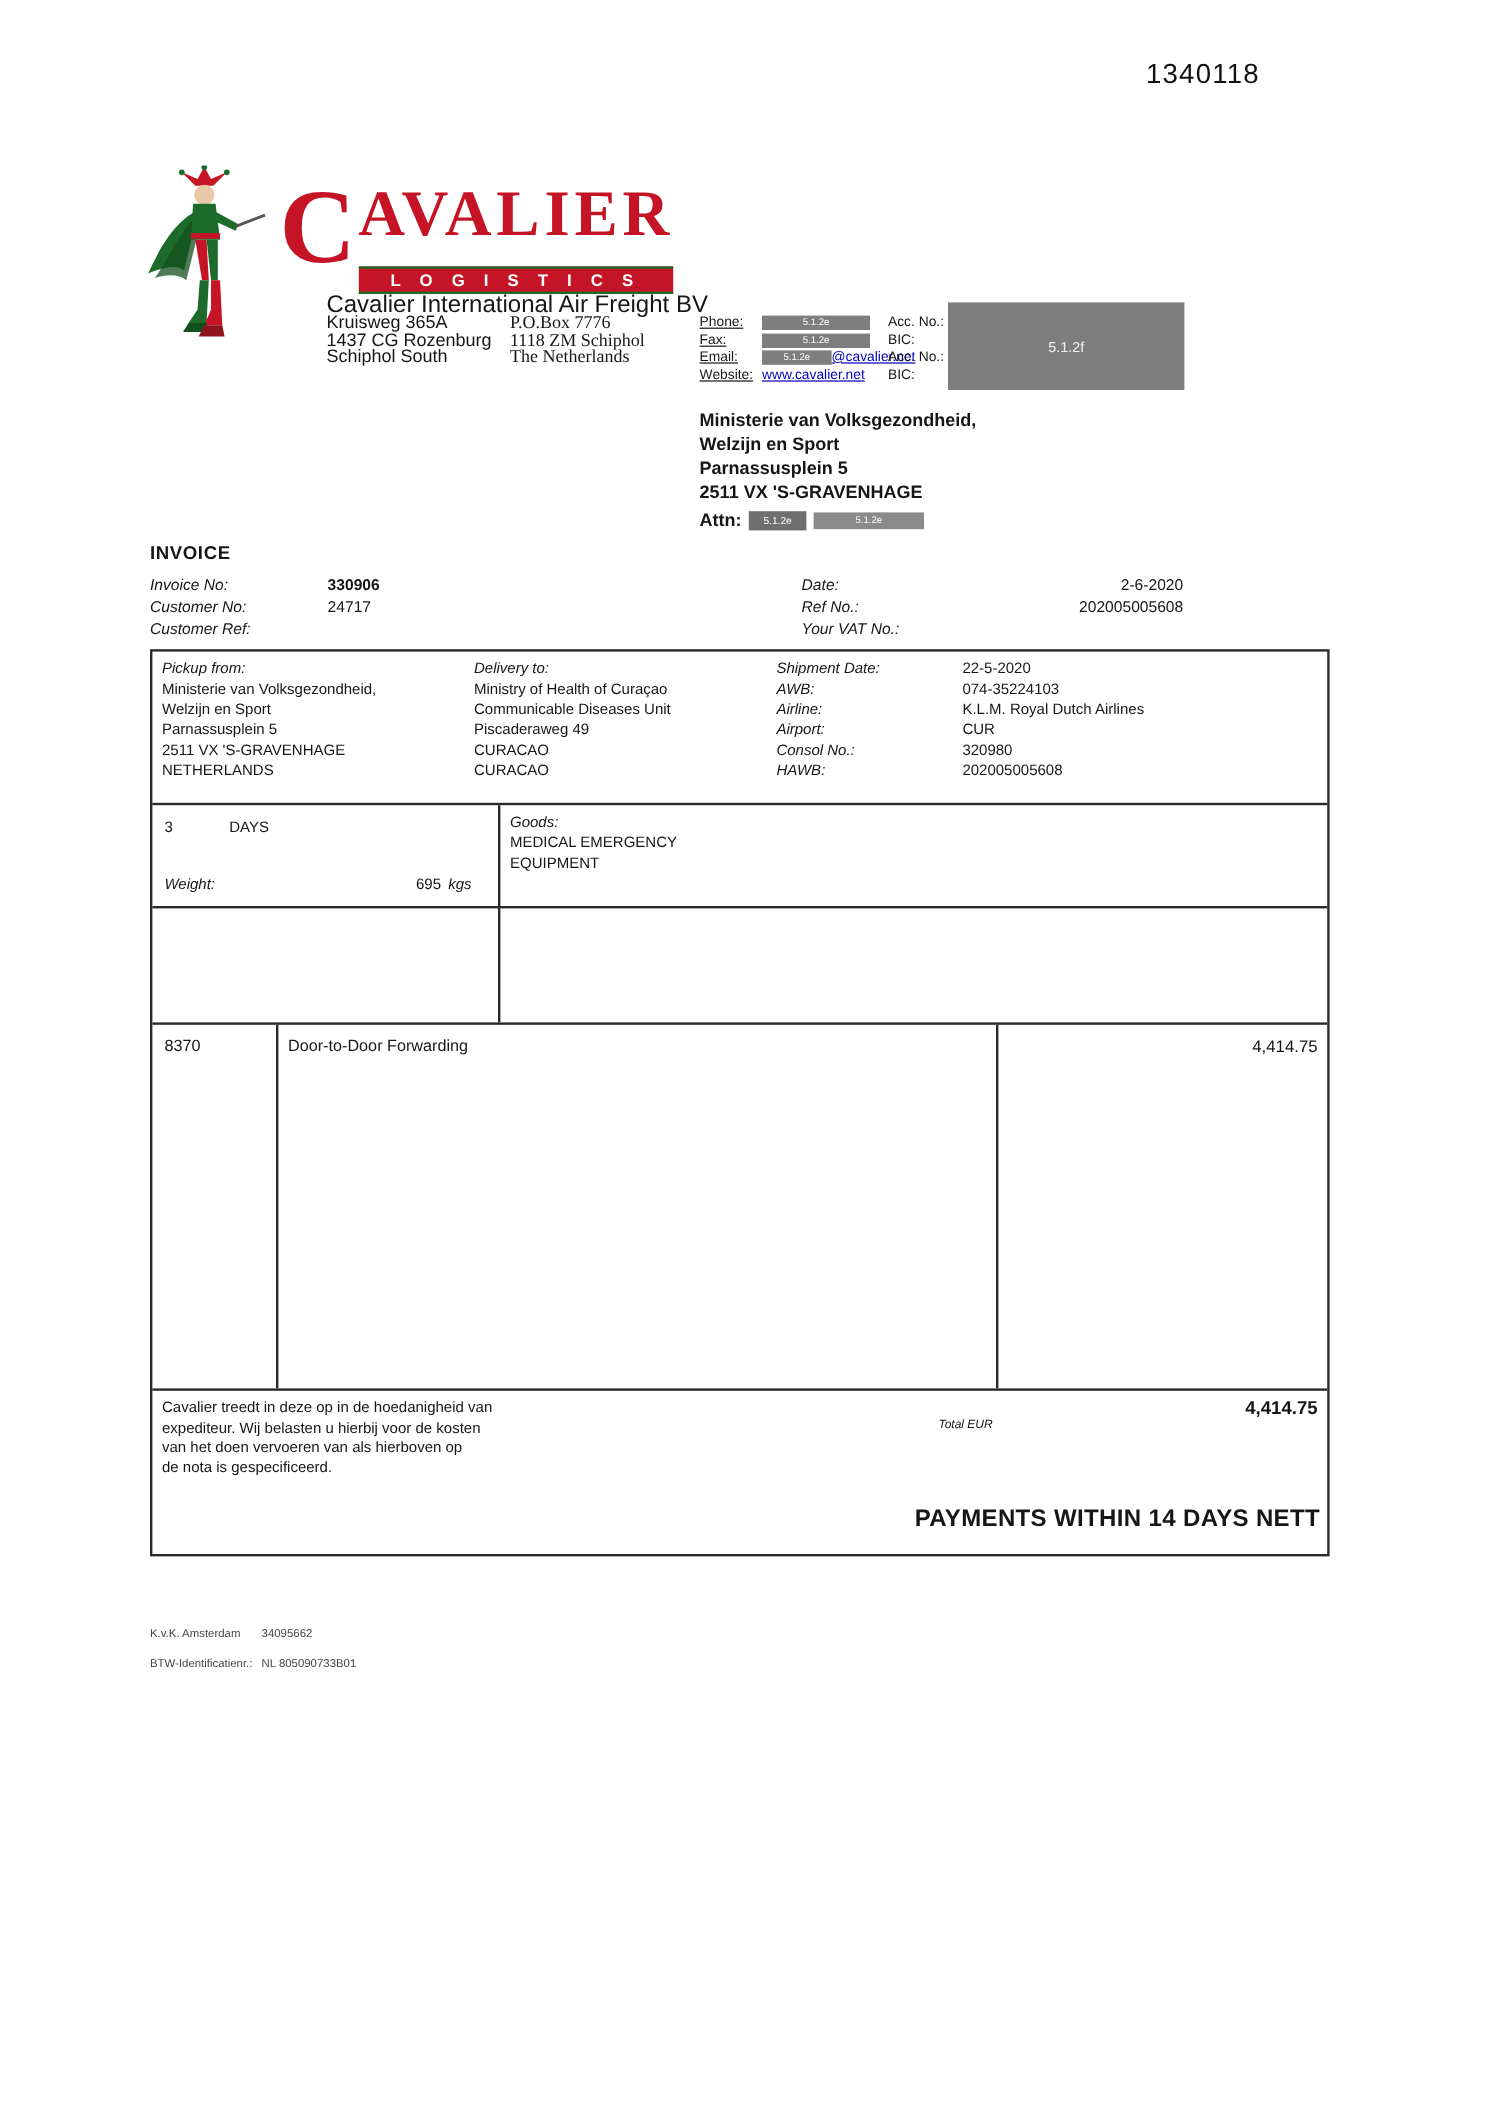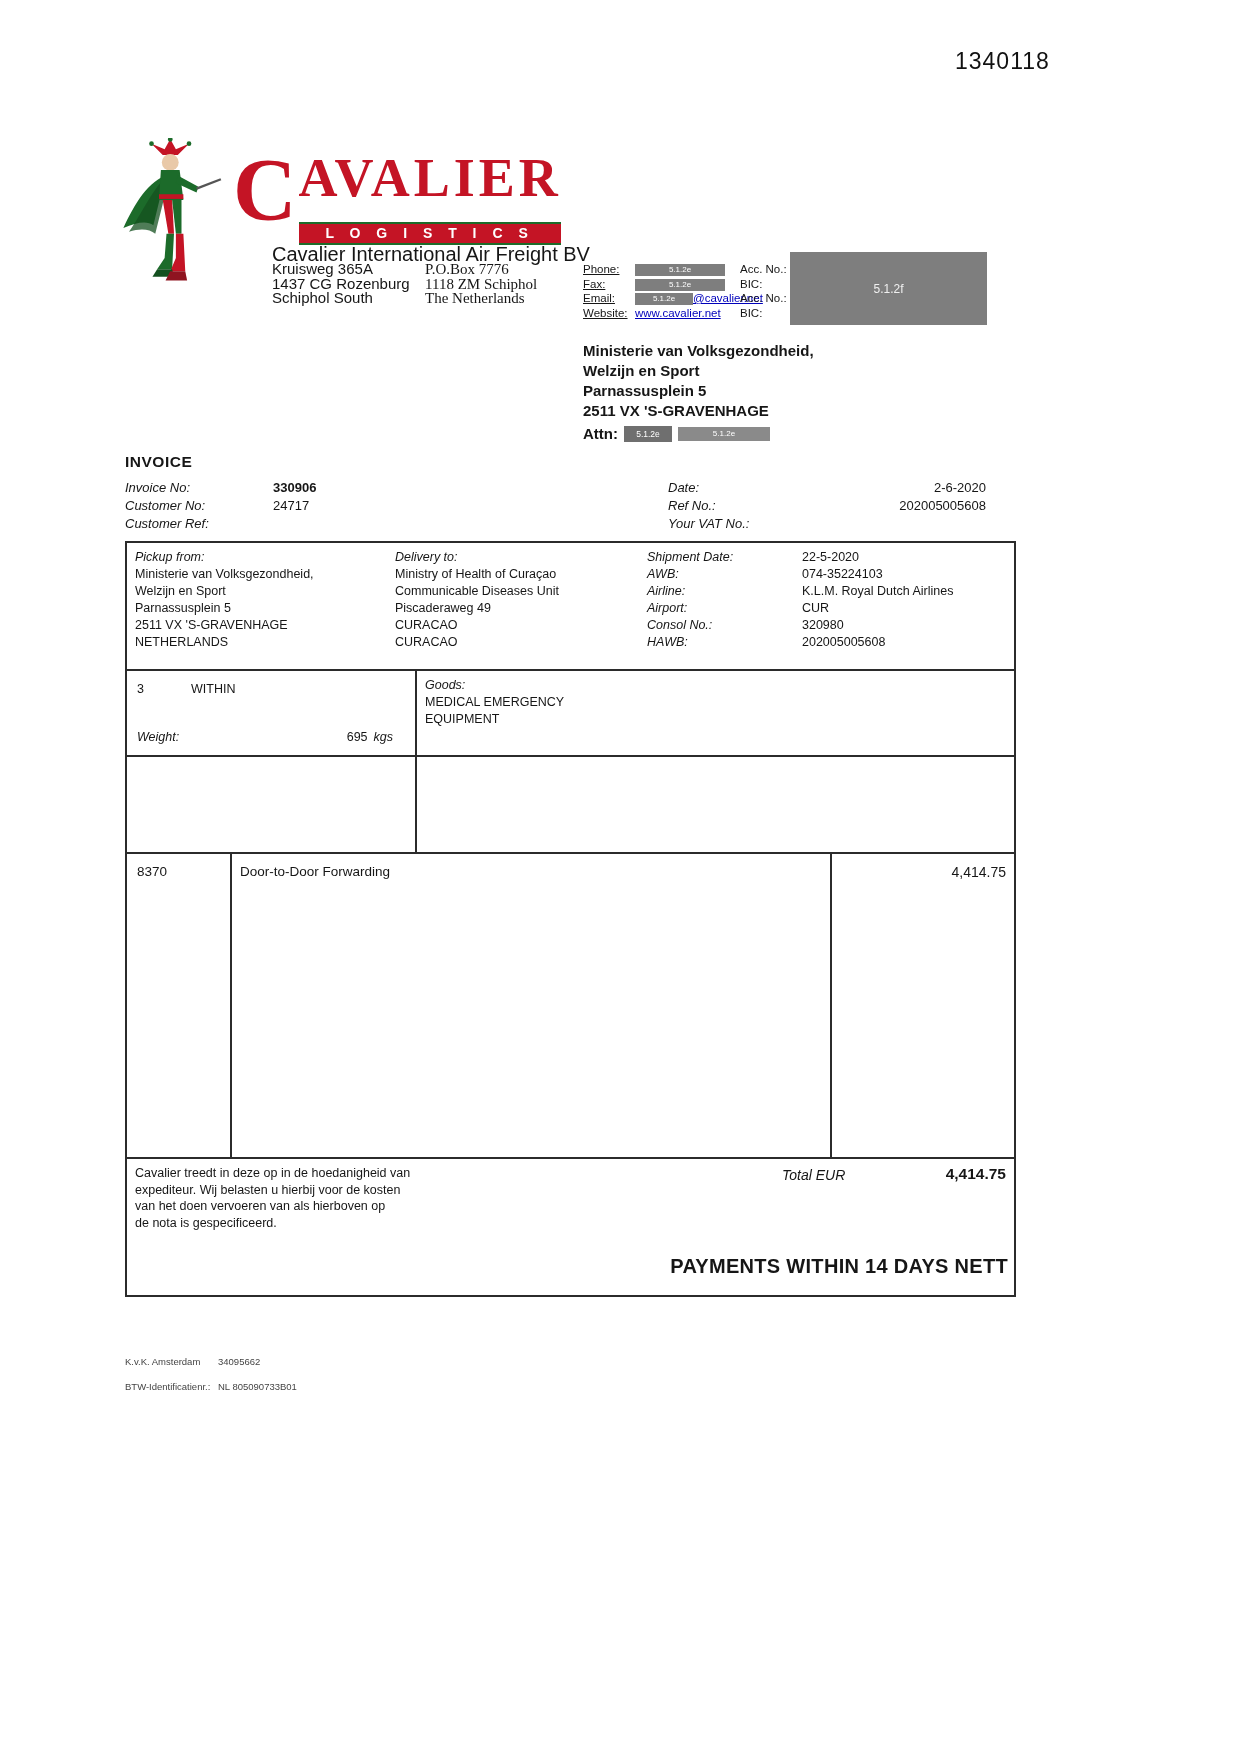--- a/index.html
+++ b/index.html
@@ -37,21 +37,21 @@
 
   .inv-title { position: absolute; left: 125px; top: 453px; font-size: 15.5px; font-weight: bold; letter-spacing: 0.5px; }
   .meta-col { position: absolute; top: 479px; font-size: 13px; line-height: 18px; }
   .meta-a { left: 125px; font-style: italic; }
   .meta-b { left: 273px; }
   .meta-c { left: 668px; font-style: italic; }
   .meta-d { left: 758px; width: 228px; text-align: right; }
   .bold { font-weight: bold; }
   .it { font-style: italic; }
 
-  .main-box { position: absolute; left: 125px; top: 541px; width: 891px; height: 756px; border: 2px solid #2b2b2b; }
+  .main-box { position: absolute; left: 125px; top: 541px; width: 983px; height: 756px; border: 2px solid #2b2b2b; }
   .sec1 { position: relative; height: 128px; border-bottom: 2px solid #2b2b2b; font-size: 12.5px; line-height: 17px; }
   .pickup { position: absolute; left: 8px; top: 6px; }
   .delivery { position: absolute; left: 268px; top: 6px; }
   .ship-details { position: absolute; left: 520px; top: 6px; white-space: nowrap; }
   .d-label { display: inline-block; width: 155px; font-style: italic; }
 
   .sec2 { position: relative; height: 183px; border-bottom: 2px solid #2b2b2b; font-size: 12.5px; line-height: 17px; }
   .sec2 .vline { position: absolute; left: 288px; top: 0; width: 2px; height: 100%; background: #2b2b2b; }
   .sec2 .hline { position: absolute; left: 0; top: 84px; width: 100%; height: 2px; background: #2b2b2b; }
   .colli-count { position: absolute; left: 10px; top: 10px; }
@@ -63,21 +63,21 @@
   .sec3 { position: relative; height: 305px; border-bottom: 2px solid #2b2b2b; font-size: 13.5px; }
   .sec3 .vl { position: absolute; top: 0; width: 2px; height: 100%; background: #2b2b2b; }
   .vl1 { left: 103px; }
   .vl2 { left: 703px; }
   .code { position: absolute; left: 10px; top: 10px; }
   .desc { position: absolute; left: 113px; top: 10px; }
   .amount { position: absolute; right: 8px; top: 10px; font-size: 14px; }
 
   .sec4 { position: relative; height: 134px; }
   .note { position: absolute; left: 8px; top: 6px; font-size: 12.5px; line-height: 16.5px; }
-  .total-label { position: absolute; left: 655px; top: 8px; font-size: 14px; font-style: italic; }
+  .total-label { position: absolute; left: 655px; top: 23px; font-size: 10px; font-style: italic; }
   .total-value { position: absolute; right: 8px; top: 6px; font-size: 15.5px; font-weight: bold; }
   .payment-terms { position: absolute; right: 6px; top: 96px; font-size: 20px; font-weight: bold; letter-spacing: 0.3px; }
 
   .legal { position: absolute; left: 125px; top: 1349px; font-size: 9.5px; line-height: 25px; color: #444; }
   .legal-label { display: inline-block; min-width: 93px; }
 </style>
 </head>
 <body>
 
 <div class="page">
@@ -208,21 +208,21 @@
         <div><span class="d-label">Airport:</span><span>CUR</span></div>
         <div><span class="d-label">Consol No.:</span><span>320980</span></div>
         <div><span class="d-label">HAWB:</span><span>202005005608</span></div>
       </div>
     </div>
 
     <div class="sec2">
       <div class="vline"></div>
       <div class="hline"></div>
       <span class="colli-count">3</span>
-      <span class="colli-label">WITHIN</span>
+      <span class="colli-label">DAYS</span>
       <div class="weight-row">
         <span class="it">Weight:</span>
         <span><span>695</span><span class="it w-unit">kgs</span></span>
       </div>
       <div class="goods">
         <div class="it">Goods:</div>
         <div>MEDICAL EMERGENCY</div>
         <div>EQUIPMENT</div>
       </div>
     </div>

